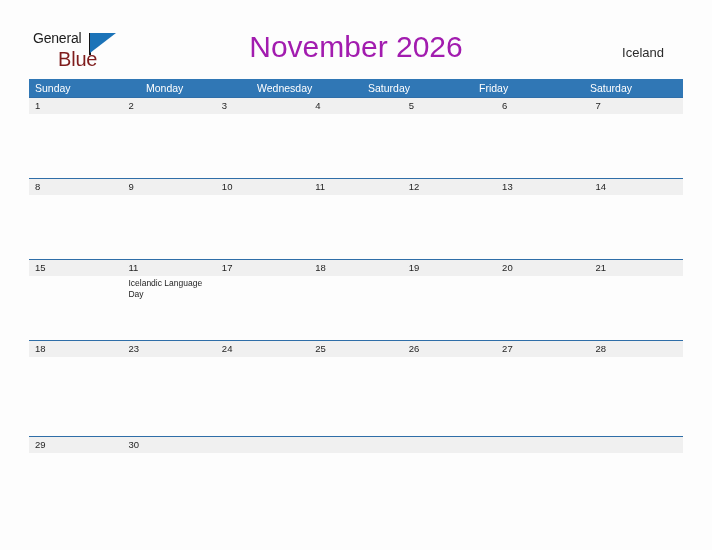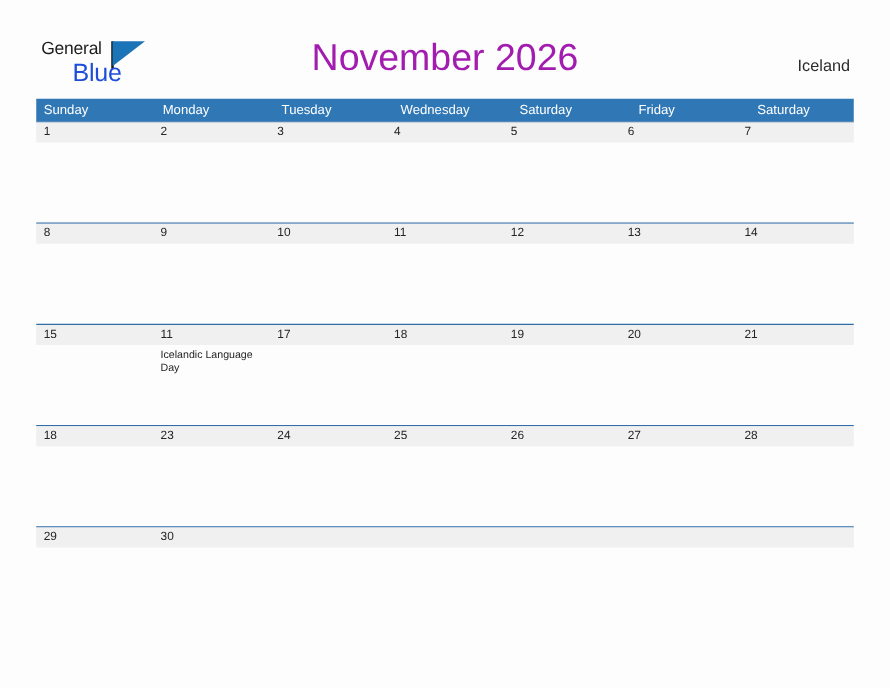--- a/index.html
+++ b/index.html
@@ -44,21 +44,21 @@
     letter-spacing: -0.2px;
     color: #1c1c1c;
     font-family: "Liberation Sans", sans-serif;
   }
   .logo-blue {
     position: absolute;
     left: 25px;
     top: 18px;
     font-size: 20px;
     letter-spacing: -0.2px;
-    color: #1d4ed8;
+    color: #7f1d1d;
     font-family: "Liberation Sans", sans-serif;
   }
   .logo-triangle {
     position: absolute;
     left: 57px;
     top: 3px;
     width: 0;
     height: 0;
     border-top: 20px solid #1b73b8;
     border-right: 26px solid transparent;
@@ -79,21 +79,21 @@
     width: 712px;
     text-align: center;
     font-size: 30px;
     font-weight: normal;
     color: #a21caf;
     letter-spacing: 0px;
   }
 
   .region-label {
     position: absolute;
-    right: 32px;
+    right: 48px;
     top: 45px;
     font-size: 13px;
     color: #2b2b2b;
   }
 
   
   .calendar {
     position: absolute;
     left: 29px;
     top: 79px;
@@ -120,20 +120,21 @@
     width: 654px;
     height: 81px;
     border-top: 1px solid #2f6ea8;
     box-sizing: border-box;
   }
   .week-row:first-of-type {
     border-top: none;
   }
   .week-row.last {
     height: 18px;
+    margin-top: 15px;
   }
   .day-number-band {
     display: flex;
     width: 654px;
     height: 16px;
     background: #f0f0f0;
   }
   .day-body-row {
     display: flex;
     width: 654px;
@@ -176,21 +177,20 @@
 
     <div class="region-label">Iceland</div>
 
   </div>
 
   <div class="calendar">
 
     <div class="weekday-row">
       <div class="weekday-cell">Sunday</div>
       <div class="weekday-cell">Monday</div>
-      <div class="weekday-cell">Tuesday</div>
       <div class="weekday-cell">Wednesday</div>
       <div class="weekday-cell">Saturday</div>
       <div class="weekday-cell">Friday</div>
       <div class="weekday-cell">Saturday</div>
     </div>
 
     <div class="week-row">
       <div class="day-number-band">
         <div class="num-cell">1</div>
         <div class="num-cell">2</div>

